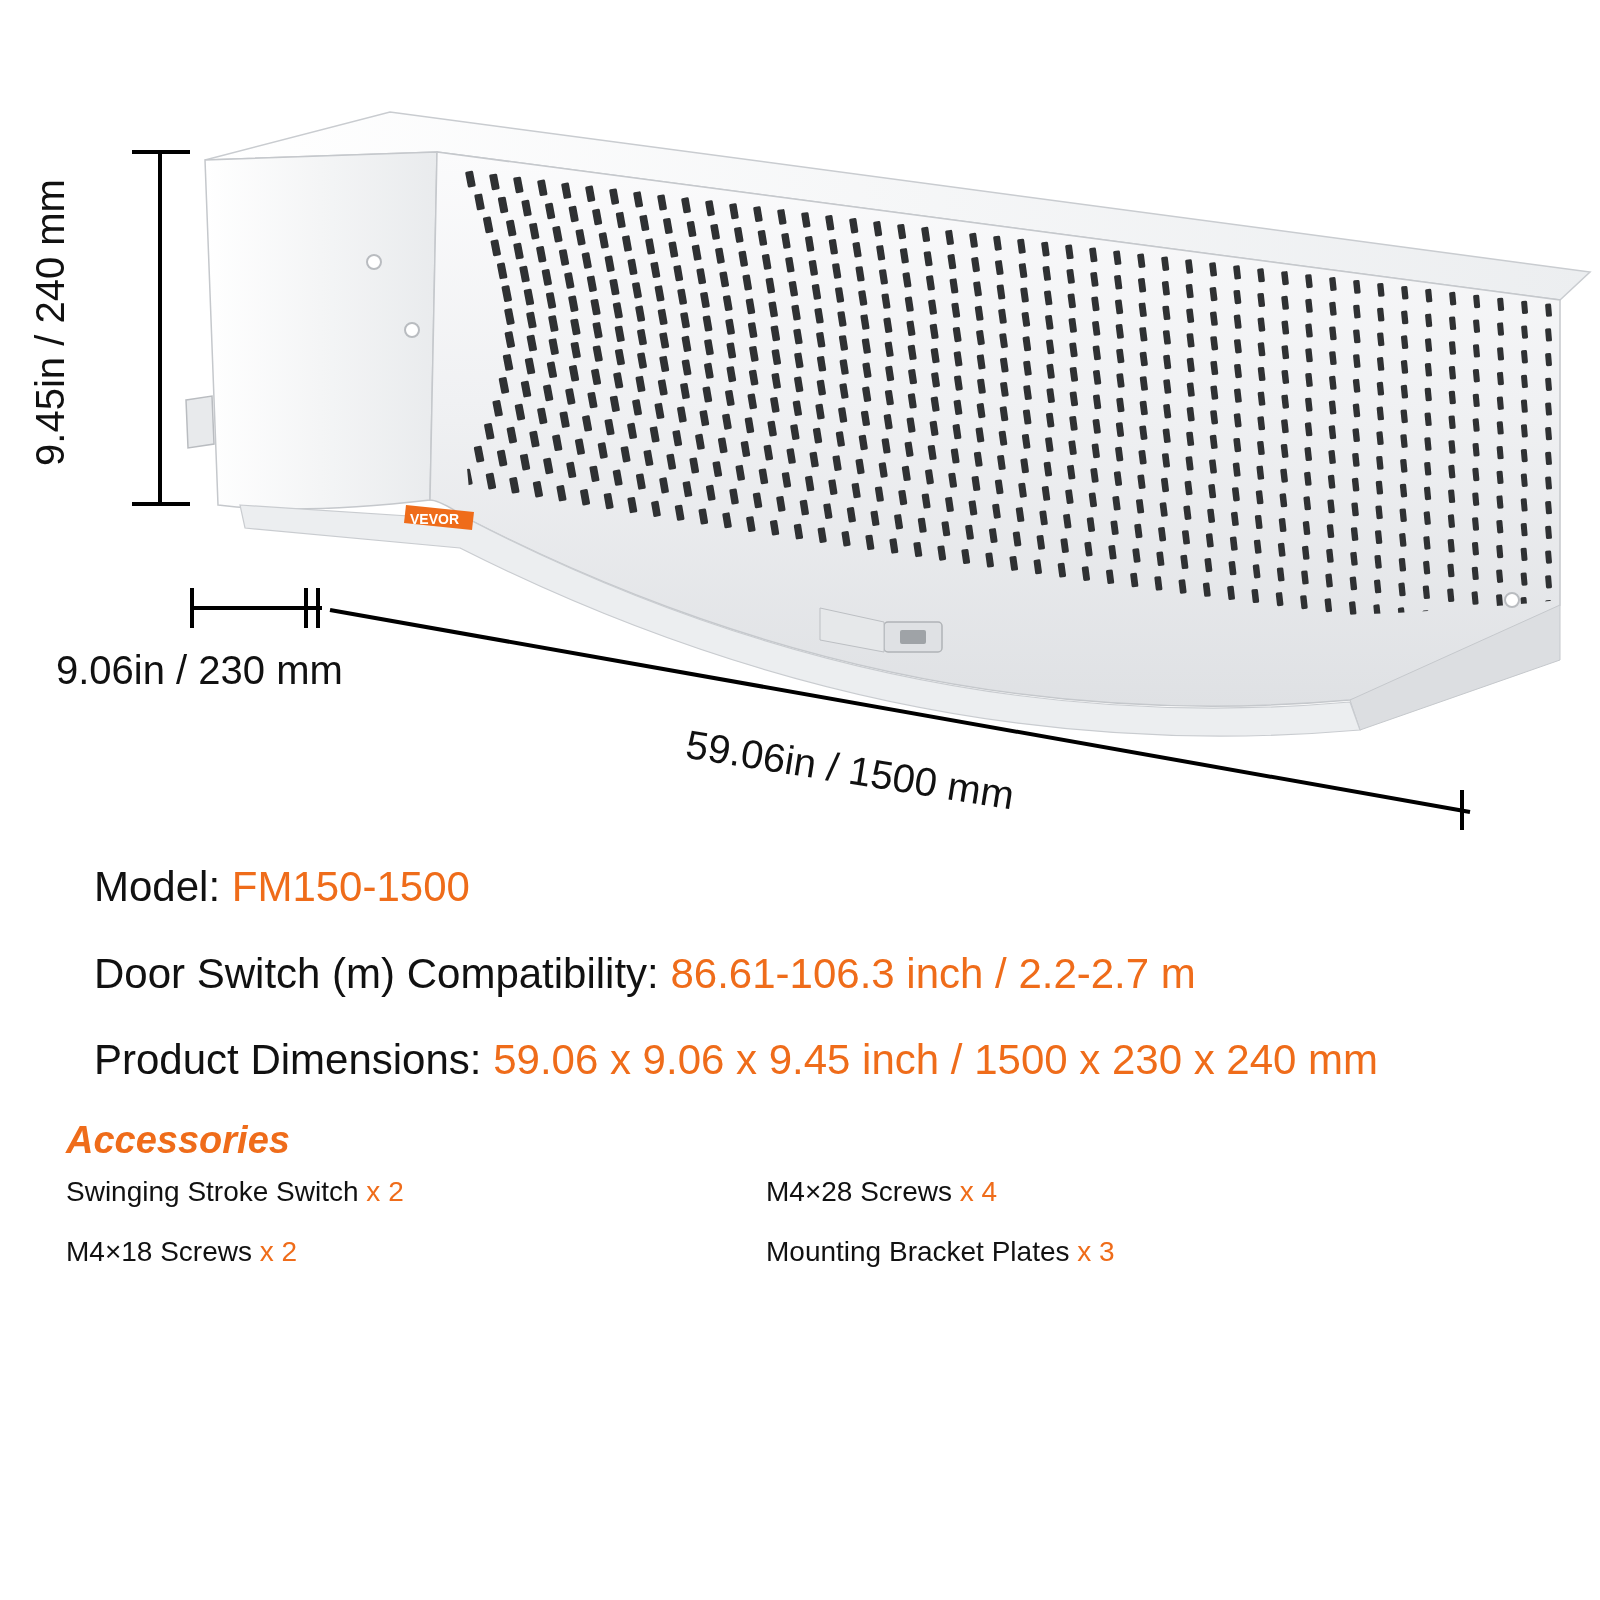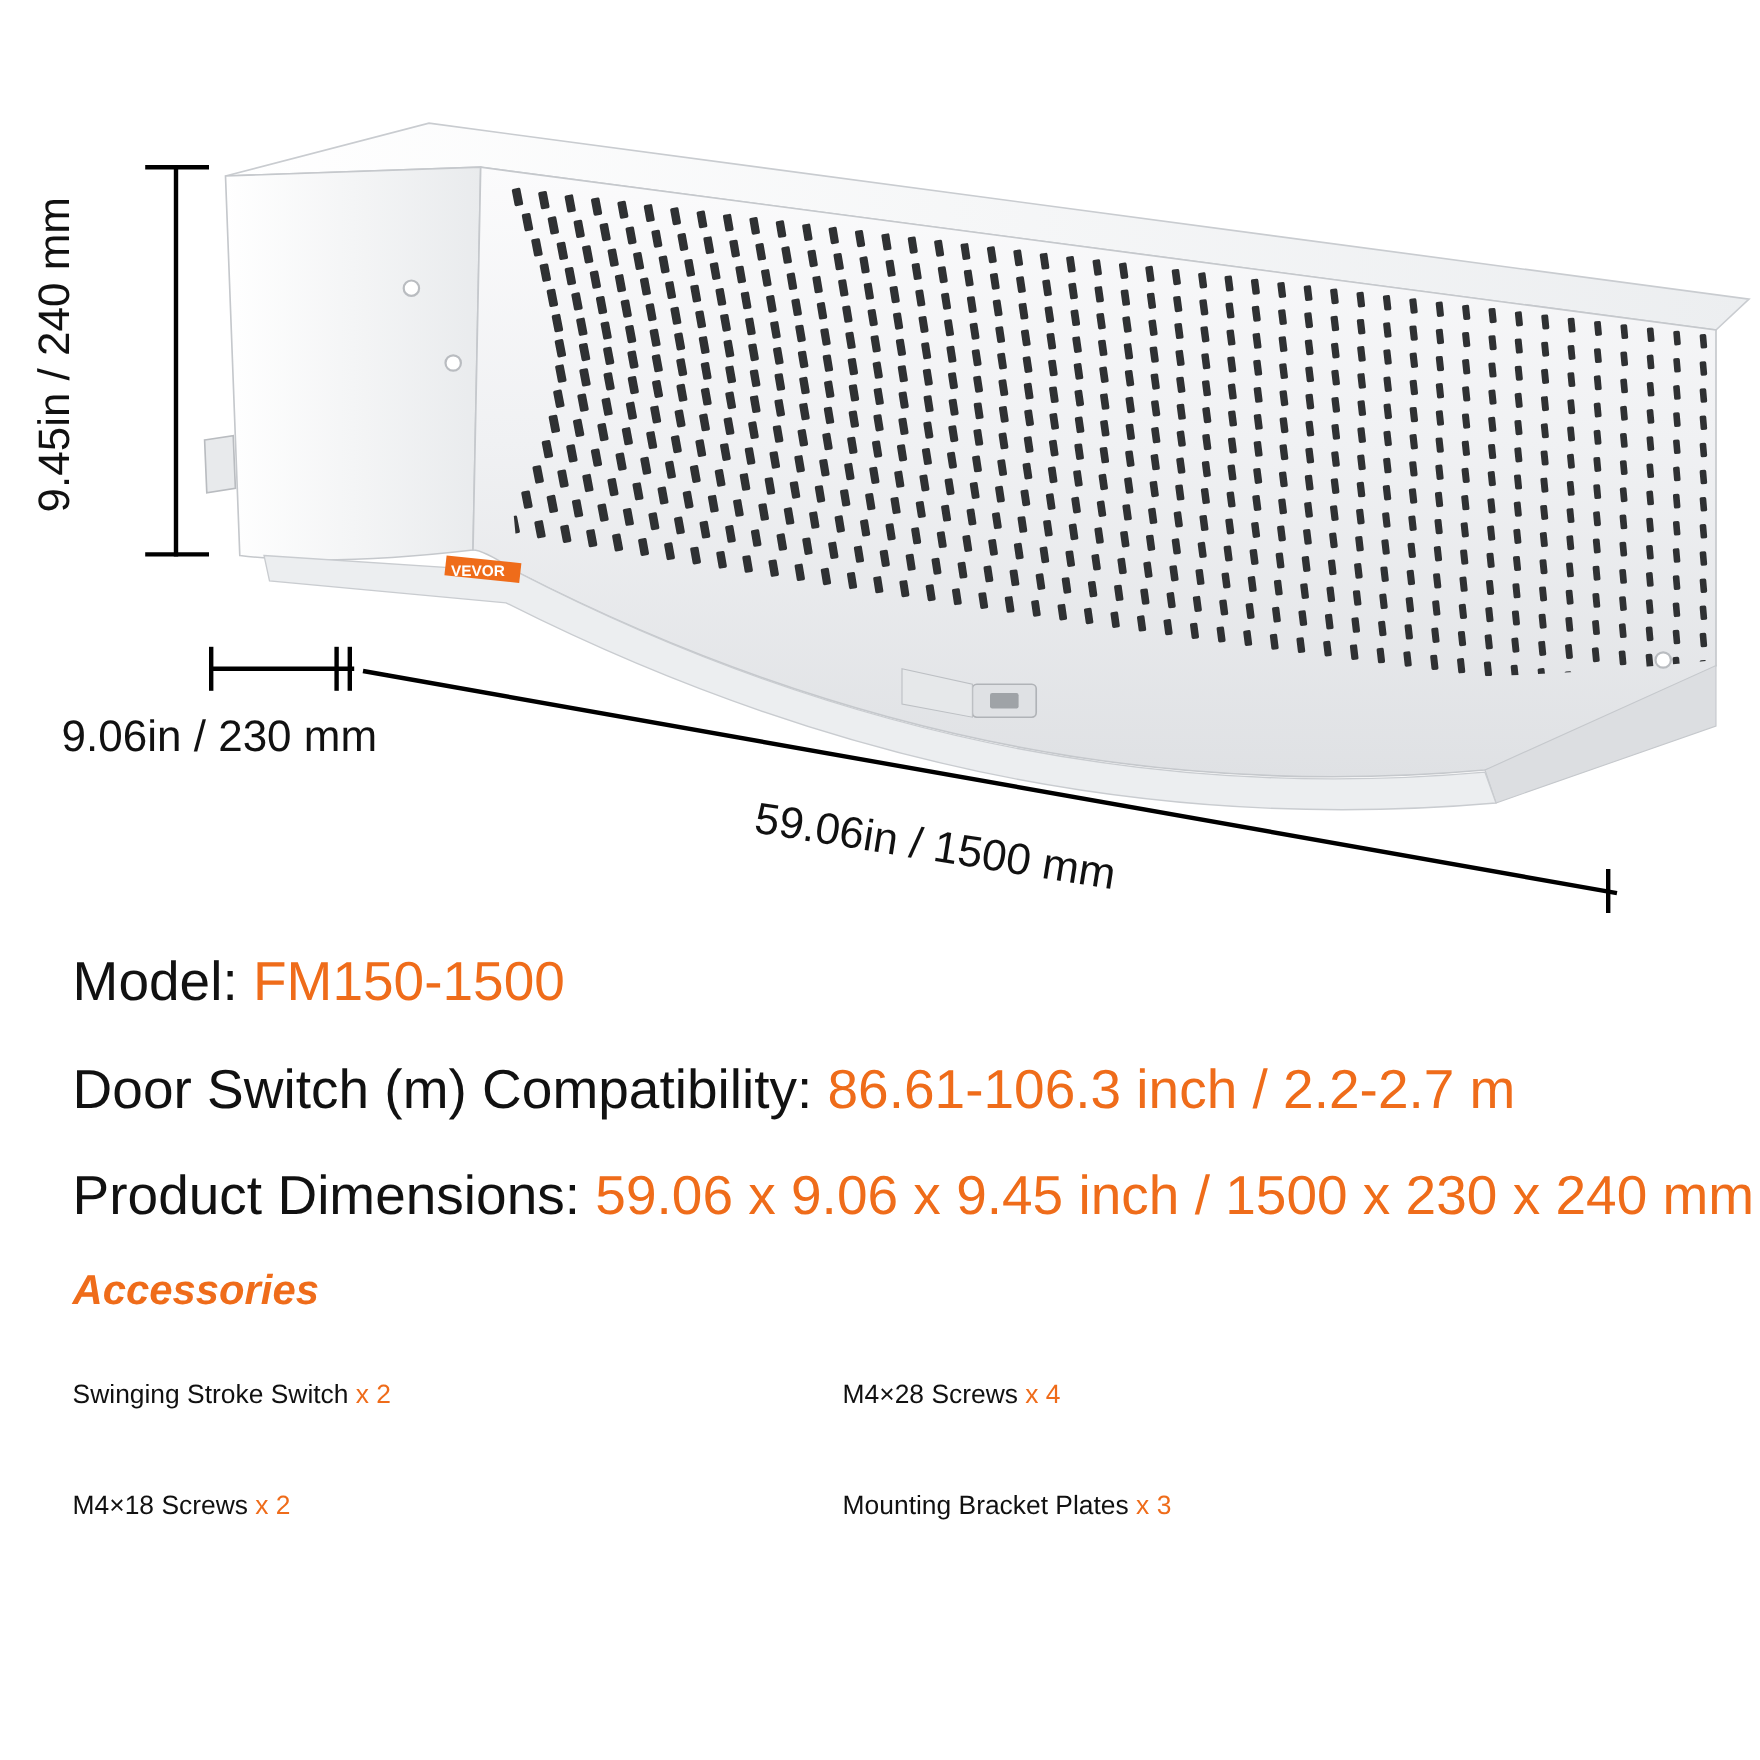--- a/index.html
+++ b/index.html
@@ -54,23 +54,23 @@
 
   
   #spec-block {
     position: absolute;
     left: 0;
     top: 845px;
     width: 1600px;
   }
 
   .spec-line {
-    font-size: 50px;
+    font-size: 42px;
     line-height: 1.35;
-    margin: 0 0 30px 66px;
+    margin: 0 0 30px 94px;
     color: #111111;
     white-space: nowrap;
   }
   #model-line { margin-top: 14px; }
 
   .val {
     color: #ef6c1a;
   }
 
   
@@ -85,24 +85,23 @@
   #accessories-grid {
     margin-left: 66px;
     width: 1460px;
     display: grid;
     grid-template-columns: 700px 760px;
     row-gap: 28px;
     column-gap: 0px;
   }
 
   .acc-item {
-    font-size: 24px;
+    font-size: 28px;
     color: #111111;
     white-space: nowrap;
-    margin-top: 45px;
   }
   .acc-qty { color: #ef6c1a; }
 </style>
 </head>
 <body>
 
 <div id="product-figure">
 
   <svg width="1600" height="840" viewBox="0 0 1600 840">
     <defs>

